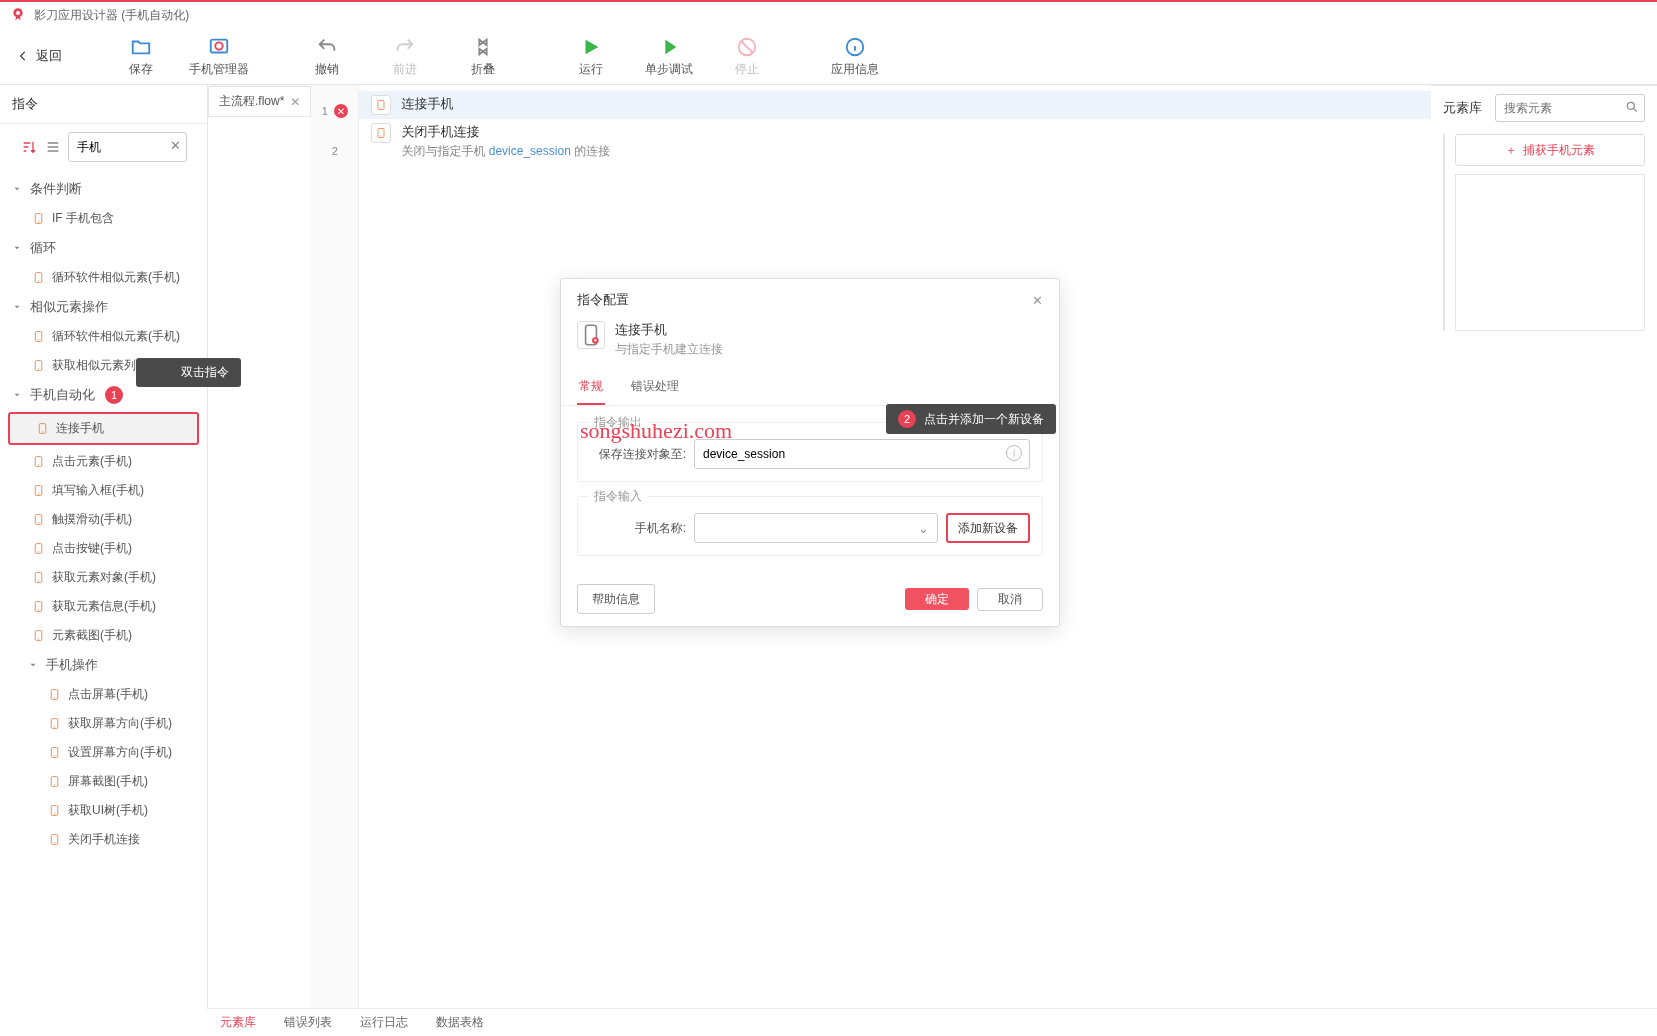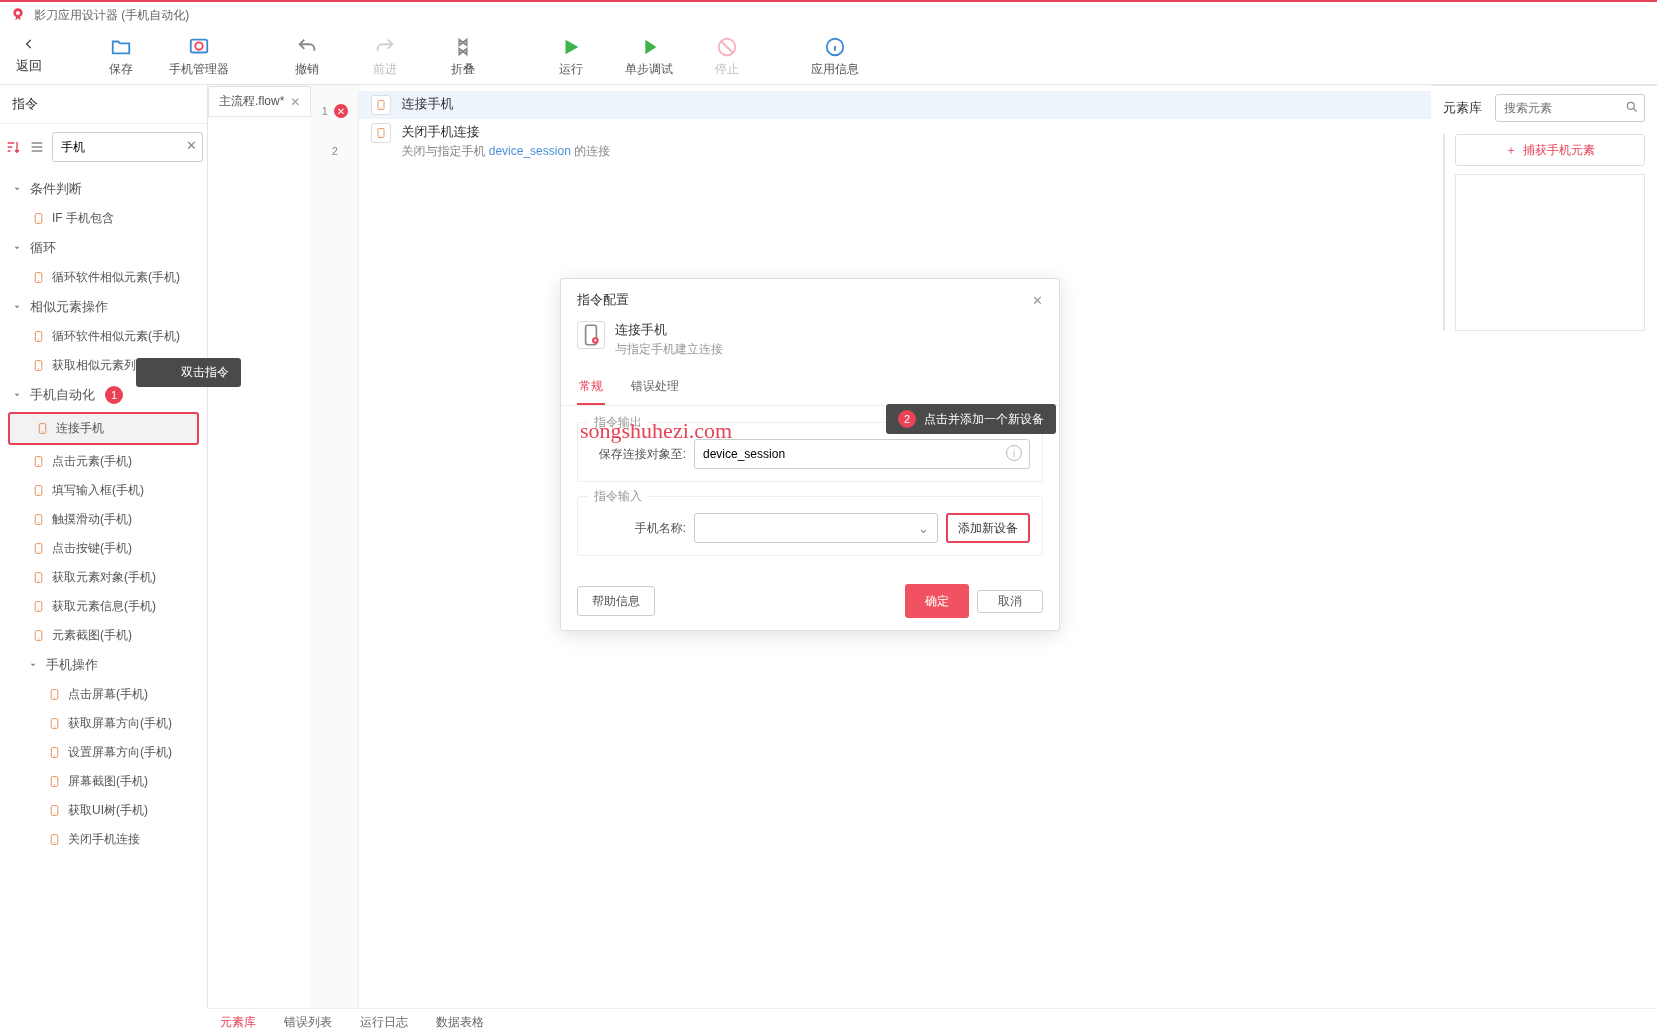--- a/index.html
+++ b/index.html
@@ -5,38 +5,38 @@
 * { box-sizing: border-box; margin: 0; padding: 0; font-family: "Microsoft YaHei", Arial, sans-serif; }
 body { background: #fff; color: #333; font-size: 13px; overflow: hidden; width: 1657px; height: 1036px; position: relative; }
 
 
 .titlebar { height: 28px; border-top: 2px solid #e94256; display: flex; align-items: center; padding-left: 10px; gap: 8px; }
 .app-icon { width: 16px; height: 16px; display: flex; align-items: center; justify-content: center; color: #e94256; }
 .app-title { color: #666; font-size: 12px; }
 
 
 .toolbar { height: 56px; display: flex; align-items: center; padding-left: 16px; gap: 0; }
-.back-btn { display: flex; align-items: center; gap: 6px; color: #333; font-size: 13px; cursor: pointer; margin-right: 40px; flex-direction: column; }
+.back-btn { display: flex; align-items: center; gap: 6px; color: #333; font-size: 13px; cursor: pointer; margin-right: 40px; }
 .back-btn svg { width: 14px; height: 14px; }
 .tool-item { display: flex; flex-direction: column; align-items: center; width: 78px; cursor: pointer; }
 .tool-item.disabled { opacity: 0.4; cursor: default; }
 .tool-icon { height: 24px; display: flex; align-items: center; justify-content: center; }
 .tool-icon svg { width: 22px; height: 22px; }
 .tool-label { font-size: 12px; color: #555; margin-top: 2px; }
 
 
 .divider { border-top: 1px solid #e5e5e5; }
 
 
 .main { display: flex; height: calc(100% - 84px - 28px); }
 
 
 .left-panel { width: 208px; border-right: 1px solid #e5e5e5; display: flex; flex-direction: column; background: #fff; }
 .panel-header { padding: 10px 12px; font-size: 13px; color: #333; border-bottom: 1px solid #eee; }
-.search-row { display: flex; align-items: center; padding: 8px 4px; gap: 6px; }
+.search-row { display: flex; align-items: center; padding: 8px 20px; gap: 6px; }
 .sort-icon, .list-icon { width: 18px; height: 18px; display: flex; align-items: center; justify-content: center; cursor: pointer; }
 .search-box { flex: 1; position: relative; }
 .search-box input { width: 100%; height: 30px; border: 1px solid #ccc; border-radius: 3px; padding: 0 26px 0 8px; font-size: 12px; }
 .clear-x { position: absolute; right: 6px; top: 6px; cursor: pointer; color: #888; }
 
 .tree { overflow-y: auto; flex: 1; padding: 4px 0; }
 .tree-group-header { display: flex; align-items: center; padding: 6px 12px; cursor: pointer; color: #555; gap: 6px; }
 .chev { width: 12px; display: flex; }
 .tree-item { display: flex; align-items: center; padding: 6px 12px 6px 30px; cursor: pointer; gap: 6px; color: #555; font-size: 12px; position: relative; }
 .tree-item.l2 { padding-left: 46px; }
@@ -107,21 +107,21 @@
 .form-row { display: flex; align-items: center; gap: 8px; }
 .form-label { width: 96px; text-align: right; font-size: 12px; color: #555; }
 .form-select { flex: 1; height: 30px; border: 1px solid #ccc; border-radius: 3px; background: #fff; position: relative; display: flex; align-items: center; padding: 0 24px 0 8px; }
 .form-select .caret { position: absolute; right: 8px; color: #888; }
 .add-btn { height: 30px; padding: 0 10px; border: 2.5px solid #e94256; border-radius: 3px; background: #fff; color: #333; font-size: 12px; display: flex; align-items: center; cursor: pointer; }
 .form-input { flex: 1; height: 30px; border: 1px solid #ccc; border-radius: 3px; padding: 0 30px 0 8px; font-size: 12px; position: relative; }
 .info-i { position: absolute; right: 8px; top: 6px; width: 16px; height: 16px; border-radius: 8px; border: 1px solid #bbb; color: #bbb; font-size: 10px; display: flex; align-items: center; justify-content: center; }
 .modal-footer { display: flex; padding: 12px 16px; align-items: center; }
 .help-btn { height: 30px; padding: 0 14px; border: 1px solid #ccc; border-radius: 3px; background: #fff; font-size: 12px; color: #555; cursor: pointer; }
 .spacer { flex: 1; }
-.ok-btn { height: 34px; padding: 0 20px; border: none; border-radius: 3px; background: #f05261; color: #fff; font-size: 12px; cursor: pointer; margin-right: 8px; }
+.ok-btn { height: 22px; padding: 0 20px; border: none; border-radius: 3px; background: #f05261; color: #fff; font-size: 12px; cursor: pointer; margin-right: 8px; }
 .cancel-btn { height: 23px; padding: 0 20px; border: 1px solid #ccc; border-radius: 3px; background: #fff; font-size: 12px; color: #555; cursor: pointer; }
 
 
 .watermark { position: absolute; left: 580px; top: 418px; color: #e94256; font-family: Georgia, serif; font-size: 22px; pointer-events: none; }
 
 </style>
 </head>
 <body>
 
 <div class="titlebar">

